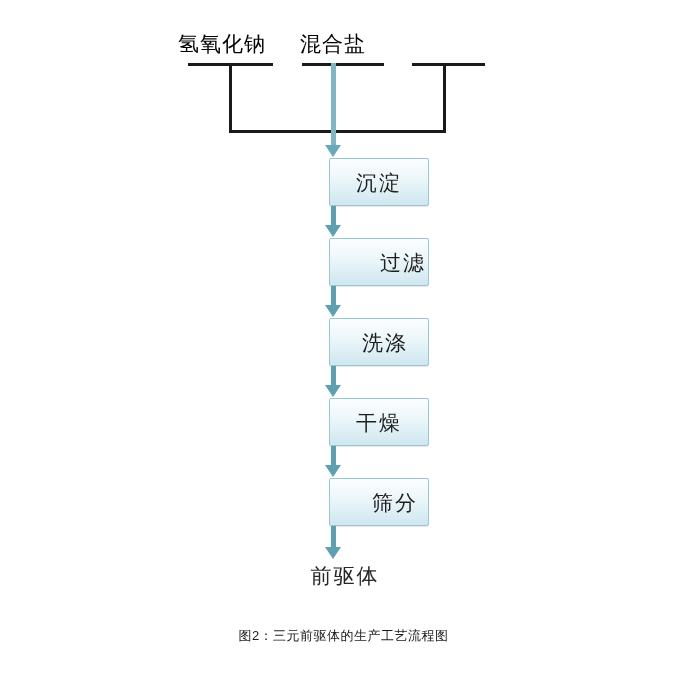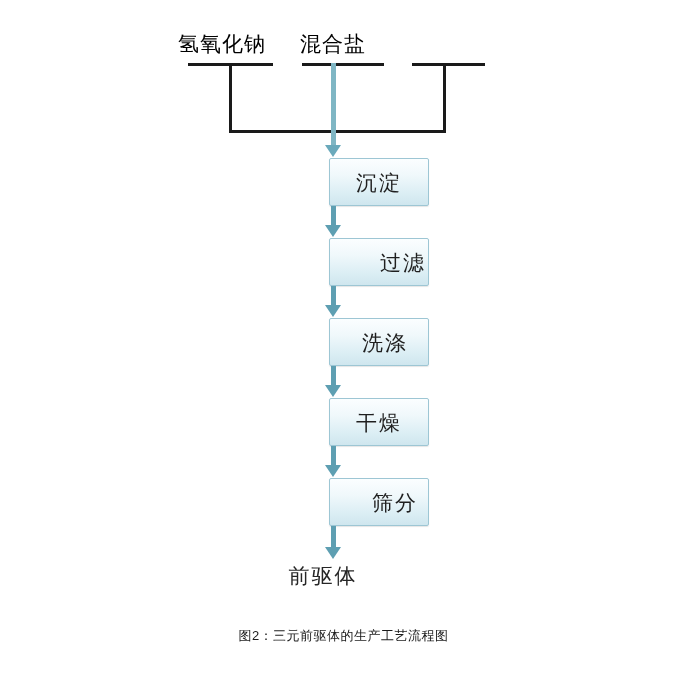--- a/index.html
+++ b/index.html
@@ -123,21 +123,21 @@
   }
   #conn-line-0 { top: 206px; } #conn-arrow-0 { top: 225px; }
   #conn-line-1 { top: 286px; } #conn-arrow-1 { top: 305px; }
   #conn-line-2 { top: 366px; } #conn-arrow-2 { top: 385px; }
   #conn-line-3 { top: 446px; } #conn-arrow-3 { top: 465px; }
   #conn-line-4 { top: 526px; height: 22px; } #conn-arrow-4 { top: 547px; }
 
   
   #label-output {
     position: absolute;
-    left: 273px;
+    left: 295px;
     top: 562px;
     width: 100px;
     text-align: center;
     font-size: 21px;
     color: #262626;
     letter-spacing: 2px;
     white-space: nowrap;
   }
 
   

